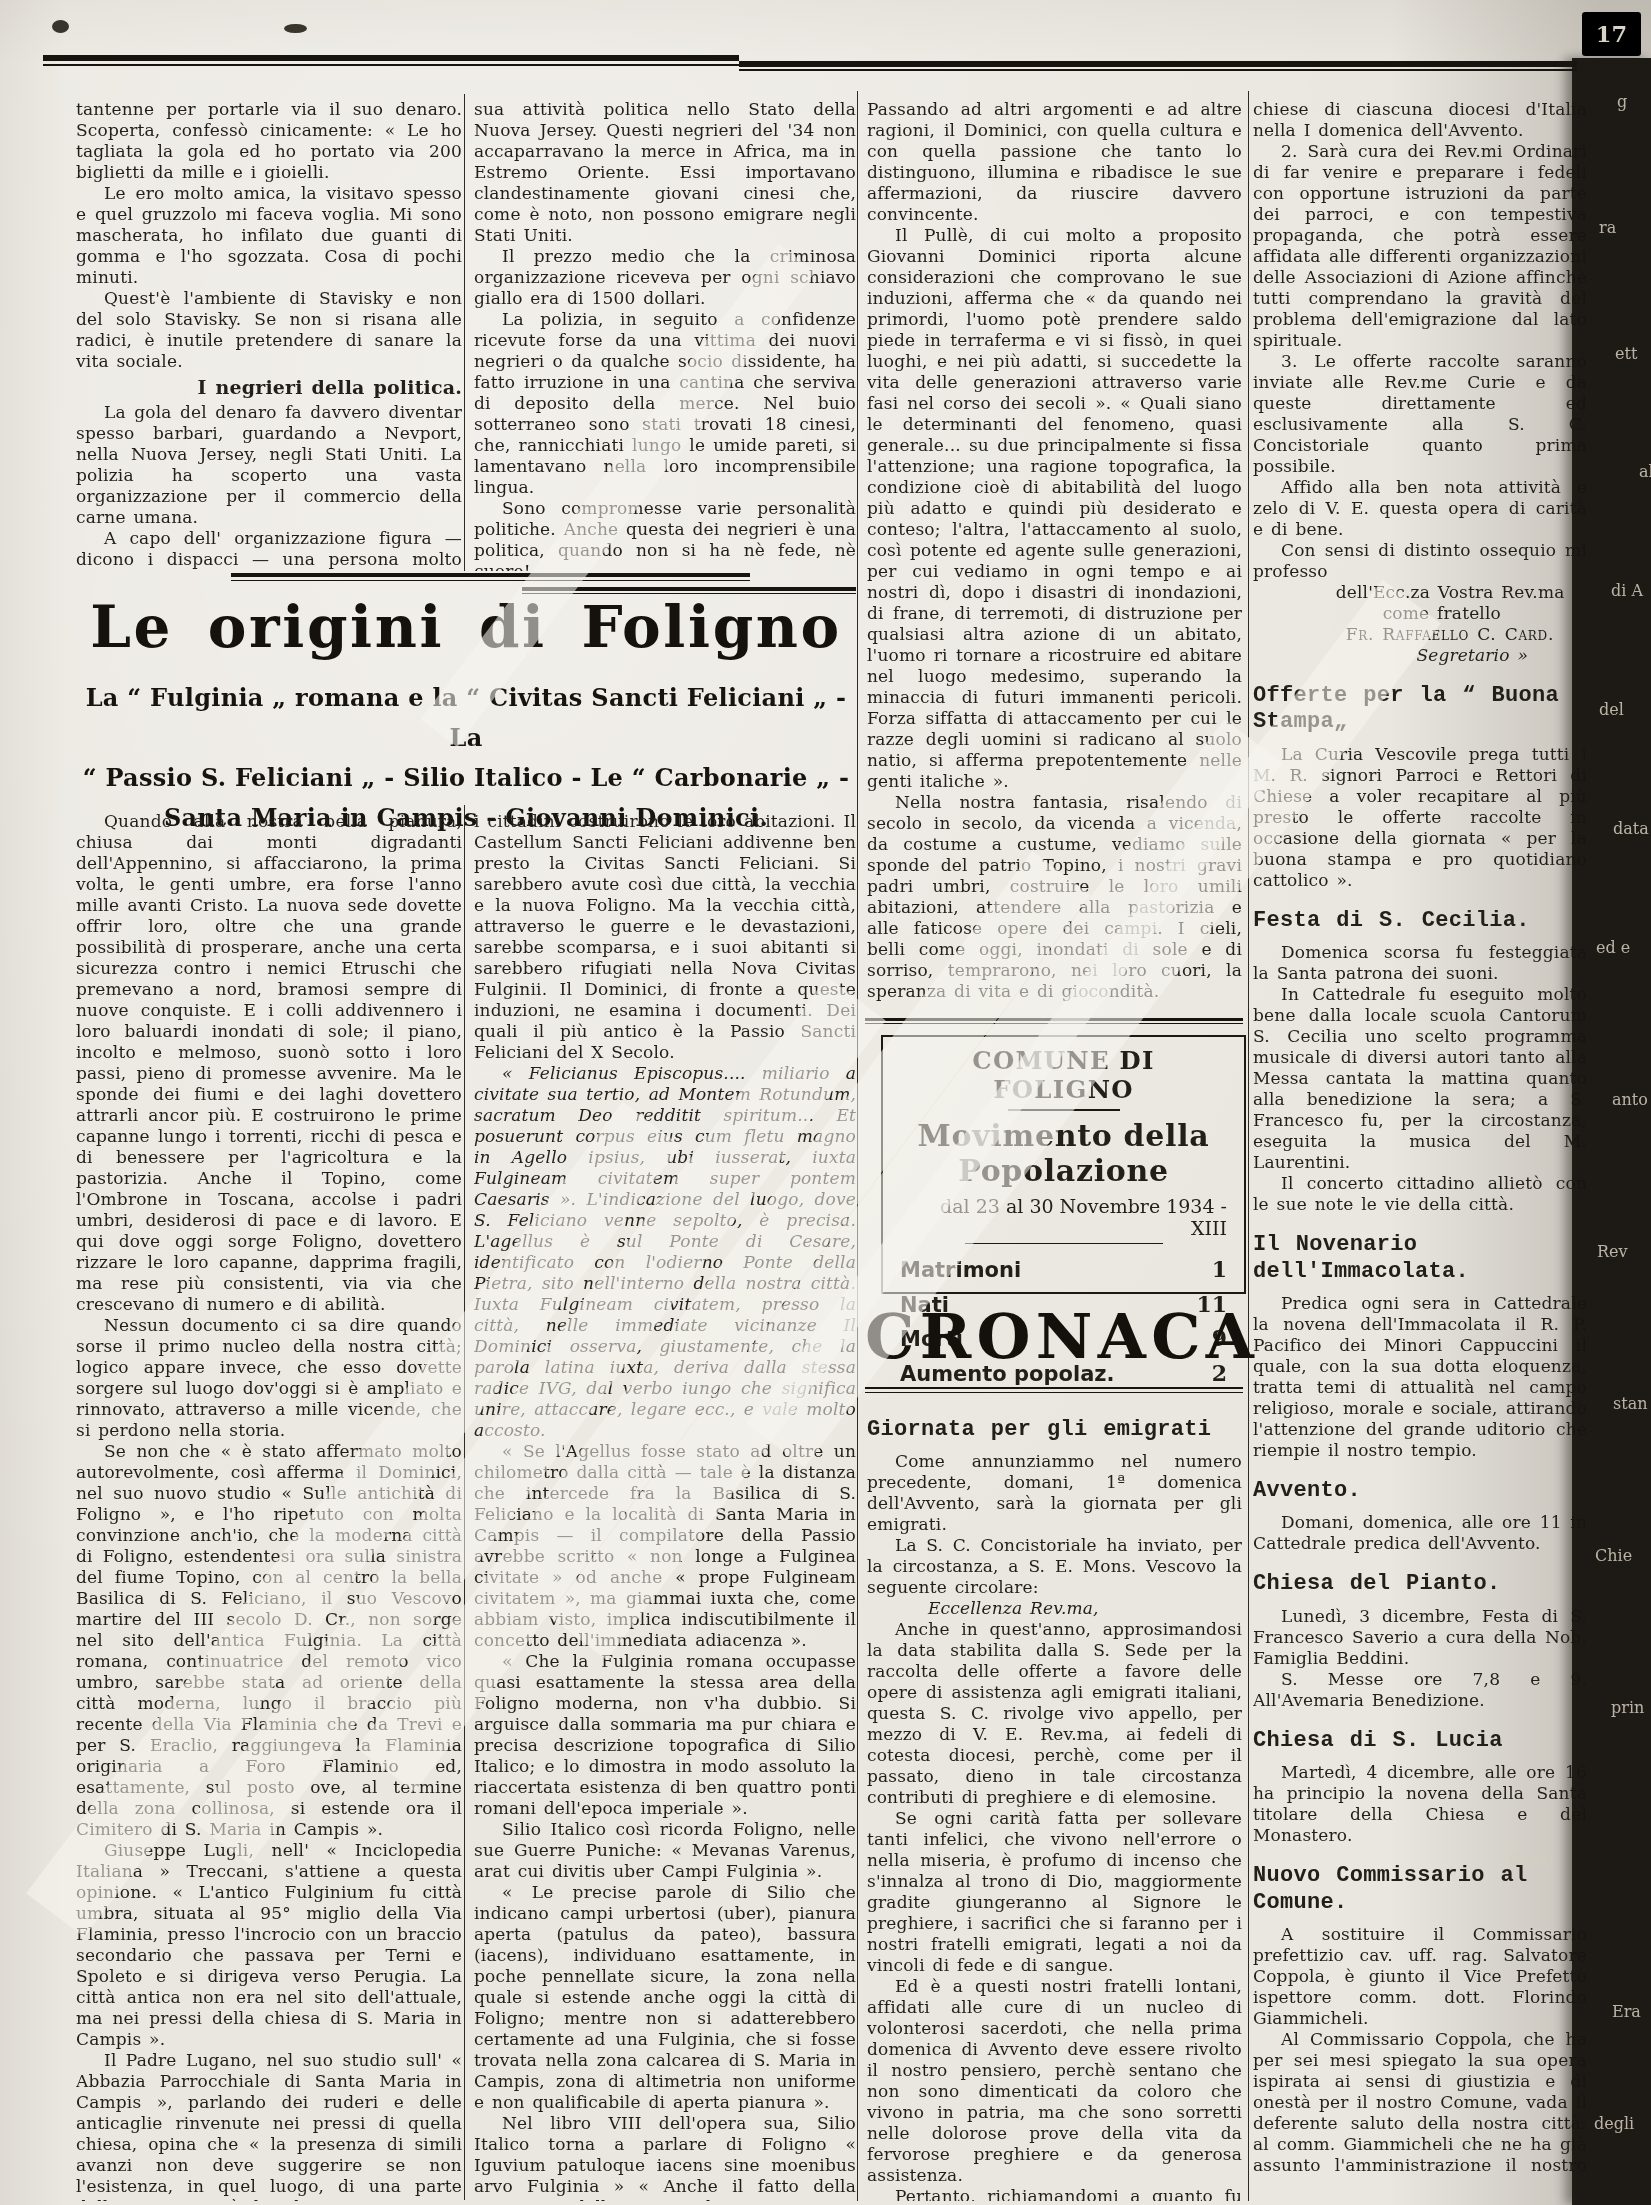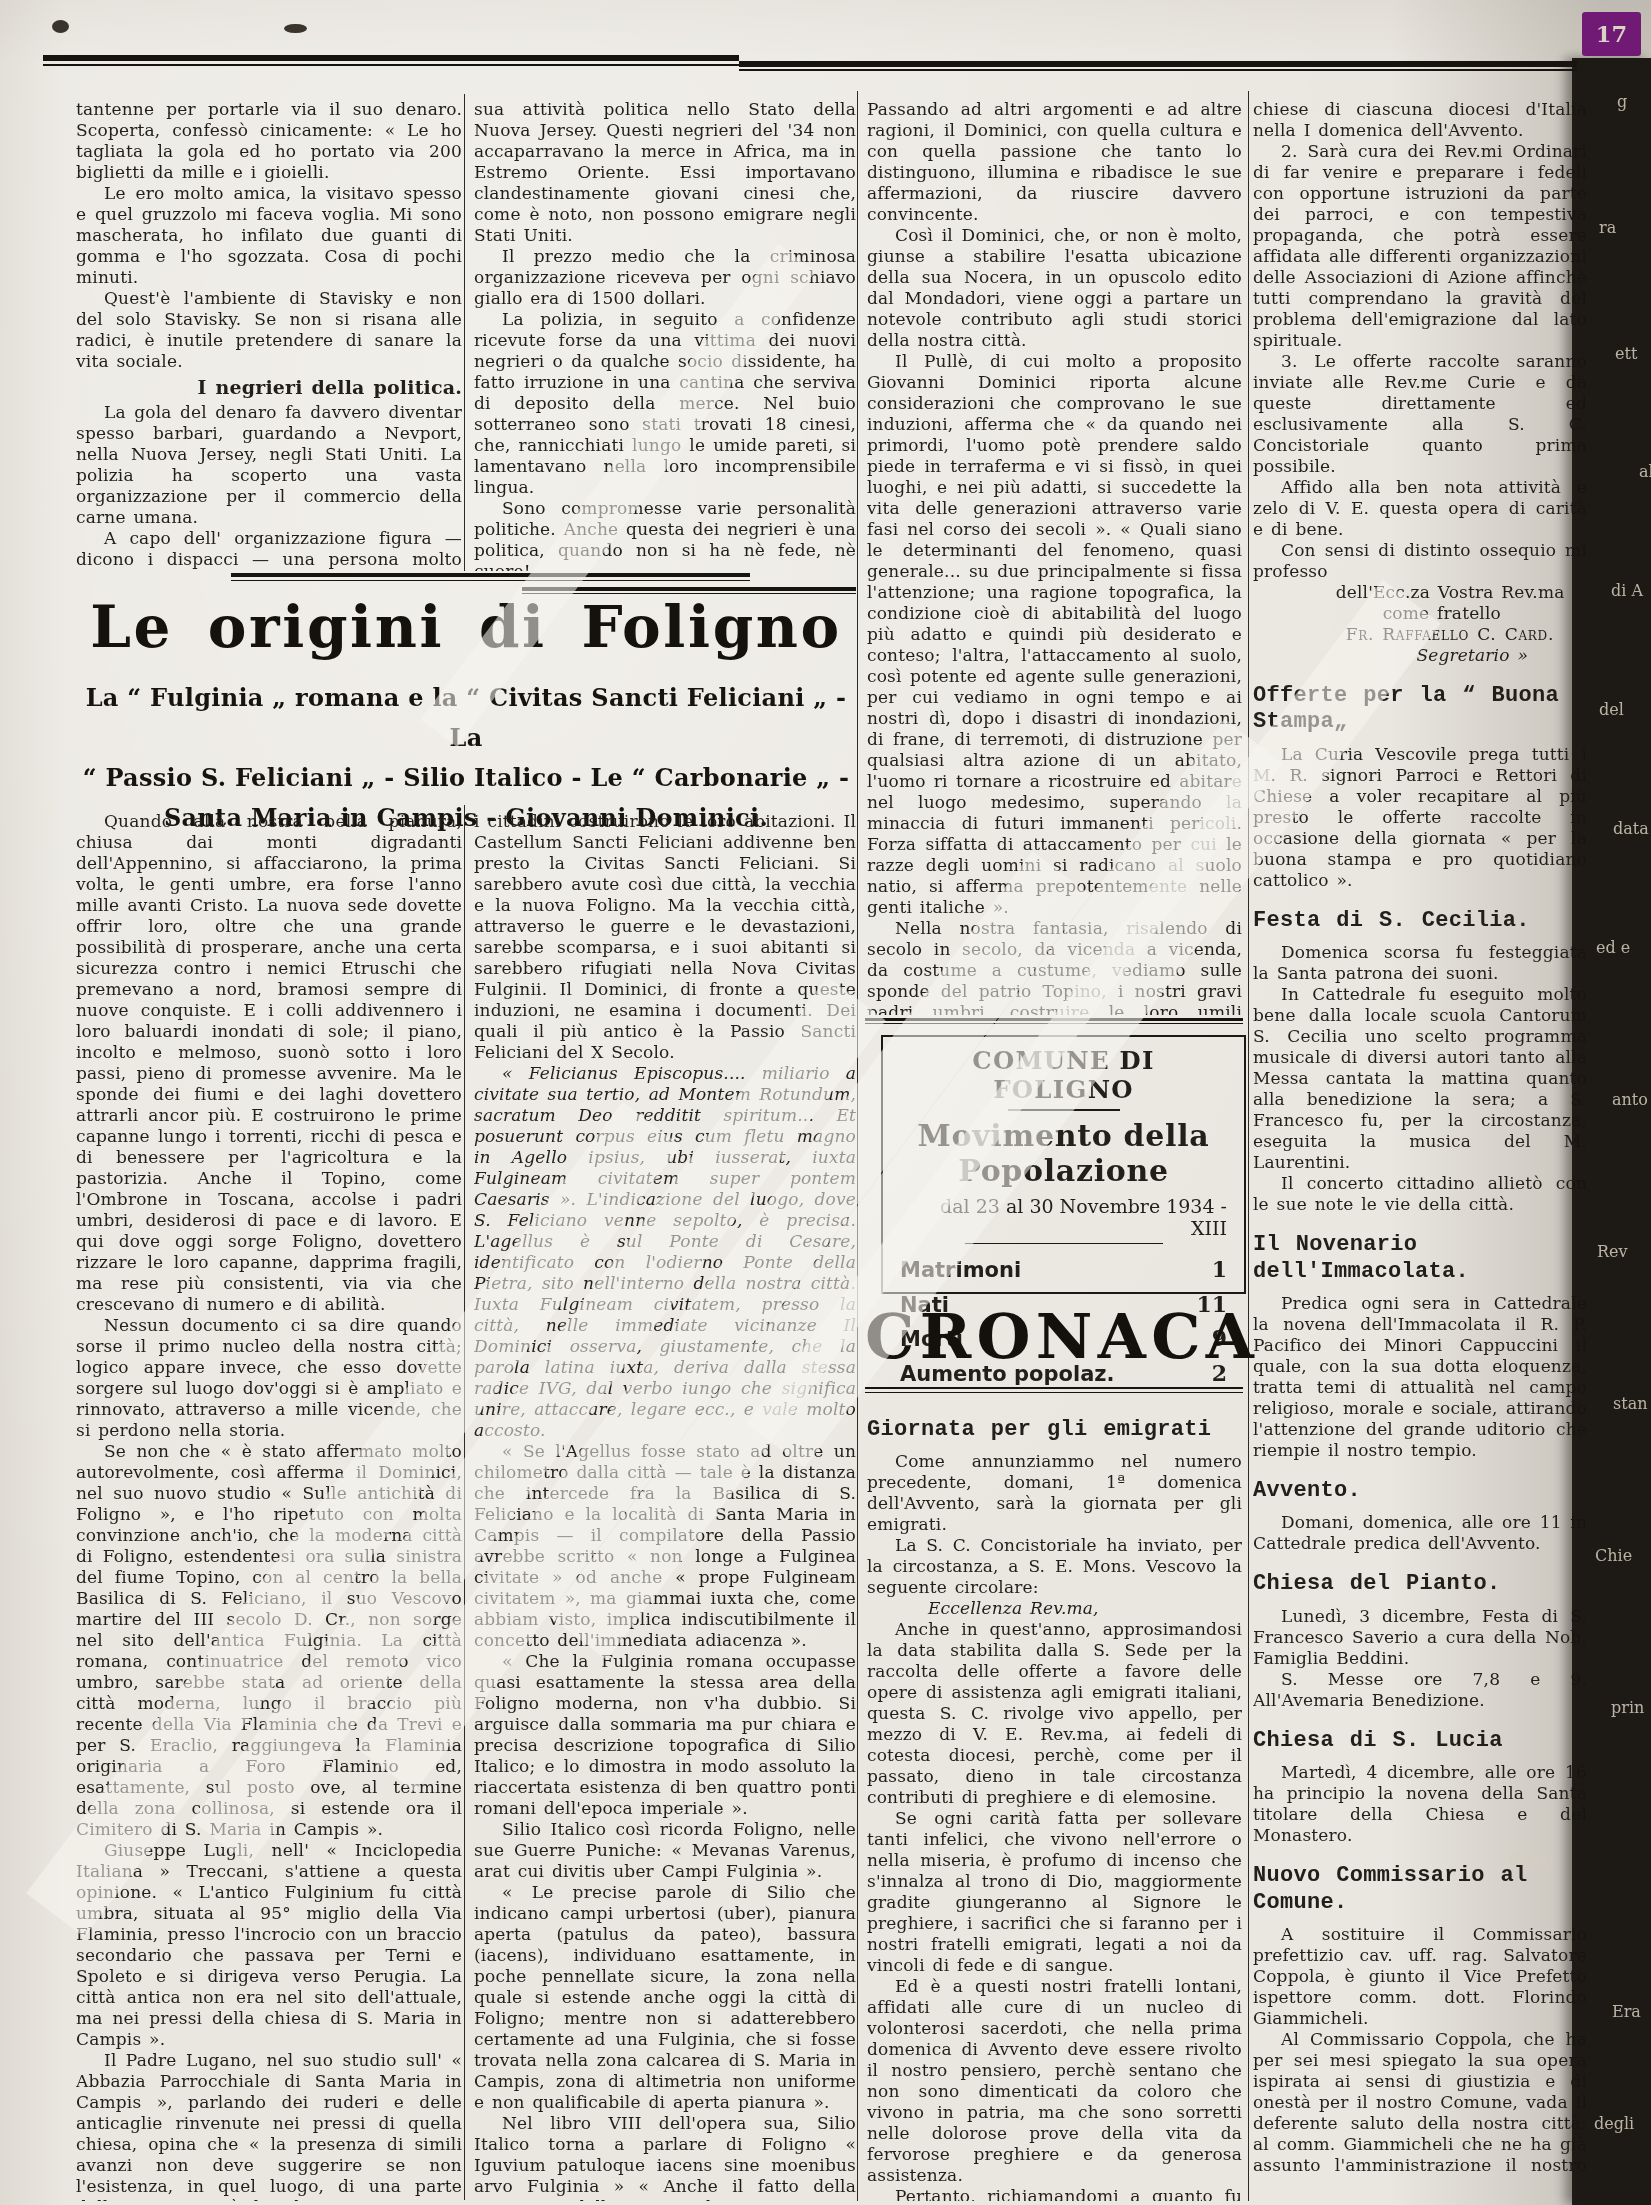--- a/index.html
+++ b/index.html
@@ -44,21 +44,21 @@
   #pop-box .period-rule{width:198px;height:1.3px;background:#1c1914;margin:4px auto 12px auto;}
   .pop-row{display:flex;justify-content:space-between;align-items:baseline;
        font-family:"DejaVu Sans",sans-serif;font-weight:bold;font-size:21px;margin-bottom:8.6px;}
   .pop-row .val{font-family:"DejaVu Serif",serif;font-size:22px;}
   .stripe{position:absolute;width:73px;background:rgba(248,246,240,.55);z-index:5;
        transform:rotate(37deg);pointer-events:none;}
   #dark-band{position:absolute;left:1572px;top:58px;width:79px;height:2147px;
        background:#171410;opacity:.96;z-index:10;box-shadow:-6.6px 0 10.6px rgba(30,26,20,.45);}
   .edge-frag{position:absolute;z-index:11;color:rgba(214,206,189,.85);font-size:16px;
        font-family:"DejaVu Serif",serif;filter:blur(0.4px);}
-  #corner-blob{position:absolute;left:1582px;top:12px;width:59px;height:44px;background:#701a75;
+  #corner-blob{position:absolute;left:1582px;top:12px;width:59px;height:44px;background:#000000;
        border-radius:3.3px;z-index:11;color:#d9d3c5;font-size:22.5px;font-weight:bold;
        display:flex;align-items:center;justify-content:center;font-family:"DejaVu Serif",serif;}
   .speck{position:absolute;background:#3a352c;border-radius:50%;filter:blur(0.7px);z-index:1;}
 </style>
 </head>
 <body>
 
 <div id="page">
 
   <div class="rule-h" style="left:43px;top:55px;width:696px;height:6px;"></div>
@@ -116,21 +116,20 @@
     <p class="it">« Felicianus Episcopus.... miliario a civitate sua tertio, ad Montem Rotundum, sacratum Deo redditit spiritum... Et posuerunt corpus eius cum fletu magno in Agello ipsius, ubi iusserat, iuxta Fulgineam civitatem super pontem Caesaris ». L'indicazione del luogo, dove S. Feliciano venne sepolto, è precisa. L'agellus è sul Ponte di Cesare, identificato con l'odierno Ponte della Pietra, sito nell'interno della nostra città. Iuxta Fulgineam civitatem, presso la città, nelle immediate vicinanze Il Dominici osserva, giustamente, che la parola latina iuxta, deriva dalla stessa radice IVG, dal verbo iungo che significa unire, attaccare, legare ecc., e vale molto accosto.</p>
     <p>« Se l'Agellus fosse stato ad oltre un chilometro dalla città — tale è la distanza che intercede fra la Basilica di S. Feliciano e la località di Santa Maria in Campis — il compilatore della Passio avrebbe scritto « non longe a Fulginea civitate » od anche « prope Fulgineam civitatem », ma giammai iuxta che, come abbiam visto, implica indiscutibilmente il concetto dell'immediata adiacenza ».</p>
     <p>« Che la Fulginia romana occupasse quasi esattamente la stessa area della Foligno moderna, non v'ha dubbio. Si arguisce dalla sommaria ma pur chiara e precisa descrizione topografica di Silio Italico; e lo dimostra in modo assoluto la riaccertata esistenza di ben quattro ponti romani dell'epoca imperiale ».</p>
     <p>Silio Italico così ricorda Foligno, nelle sue Guerre Puniche: « Mevanas Varenus, arat cui divitis uber Campi Fulginia ».</p>
     <p>« Le precise parole di Silio che indicano campi urbertosi (uber), pianura aperta (patulus da pateo), bassura (iacens), individuano esattamente, in poche pennellate sicure, la zona nella quale si estende anche oggi la città di Foligno; mentre non si adatterebbero certamente ad una Fulginia, che si fosse trovata nella zona calcarea di S. Maria in Campis, zona di altimetria non uniforme e non qualificabile di aperta pianura ».</p>
     <p>Nel libro VIII dell'opera sua, Silio Italico torna a parlare di Foligno « Iguvium patuloque iacens sine moenibus arvo Fulginia » « Anche il fatto della mancanza delle mura urbane, eccennata da Silio (sine moenibus), fatto che sarebbe stranissimo e difficile ad ammettersi per una città giacente in aperta pianura e prossima ed una via consolare di grande transito, riesce così facilmente spiegabile ». La Fulginia romana non poteva essere indifesa. La cinta di mura « era sostituita da profondi fossati — le carbonarie dell'epoca medioevale — scavati fin da epoca antichissima intorno a Foligno ».</p>
   </div>
 
   <div class="col" style="left:867px;top:99px;width:375px;height:916px;">
     <p class="noind">Passando ad altri argomenti e ad altre ragioni, il Dominici, con quella cultura e con quella passione che tanto lo distinguono, illumina e ribadisce le sue affermazioni, da riuscire davvero convincente.</p>
-    <p>Così il Dominici, che, or non è molto, giunse a stabilire l'esatta ubicazione della sua Nocera, in un opuscolo edito dal Mondadori, viene oggi a partare un notevole contributo agli studi storici della nostra città.</p>
     <p>Il Pullè, di cui molto a proposito Giovanni Dominici riporta alcune considerazioni che comprovano le sue induzioni, afferma che « da quando nei primordi, l'uomo potè prendere saldo piede in terraferma e vi si fissò, in quei luoghi, e nei più adatti, si succedette la vita delle generazioni attraverso varie fasi nel corso dei secoli ». « Quali siano le determinanti del fenomeno, quasi generale... su due principalmente si fissa l'attenzione; una ragione topografica, la condizione cioè di abitabilità del luogo più adatto e quindi più desiderato e conteso; l'altra, l'attaccamento al suolo, così potente ed agente sulle generazioni, per cui vediamo in ogni tempo e ai nostri dì, dopo i disastri di inondazioni, di frane, di terremoti, di distruzione per qualsiasi altra azione di un abitato, l'uomo ri tornare a ricostruire ed abitare nel luogo medesimo, superando la minaccia di futuri immanenti pericoli. Forza siffatta di attaccamento per cui le razze degli uomini si radicano al suolo natio, si afferma prepotentemente nelle genti italiche ».</p>
     <p>Nella nostra fantasia, risalendo di secolo in secolo, da vicenda a vicenda, da costume a custume, vediamo sulle sponde del patrio Topino, i nostri gravi padri umbri, costruire le loro umili abitazioni, attendere alla pastorizia e alle faticose opere dei campi. I cieli, belli come oggi, inondati di sole e di sorriso, temprarono, nei loro cuori, la speranza di vita e di giocondità.</p>
 
   </div>
 
   <div class="rule-h" style="left:865px;top:1018px;width:378px;height:2.6px;"></div>
   <div class="rule-h" style="left:865px;top:1023px;width:378px;height:1.3px;"></div>
 
   <div id="pop-box">
     <div class="comune">COMUNE DI FOLIGNO</div>

